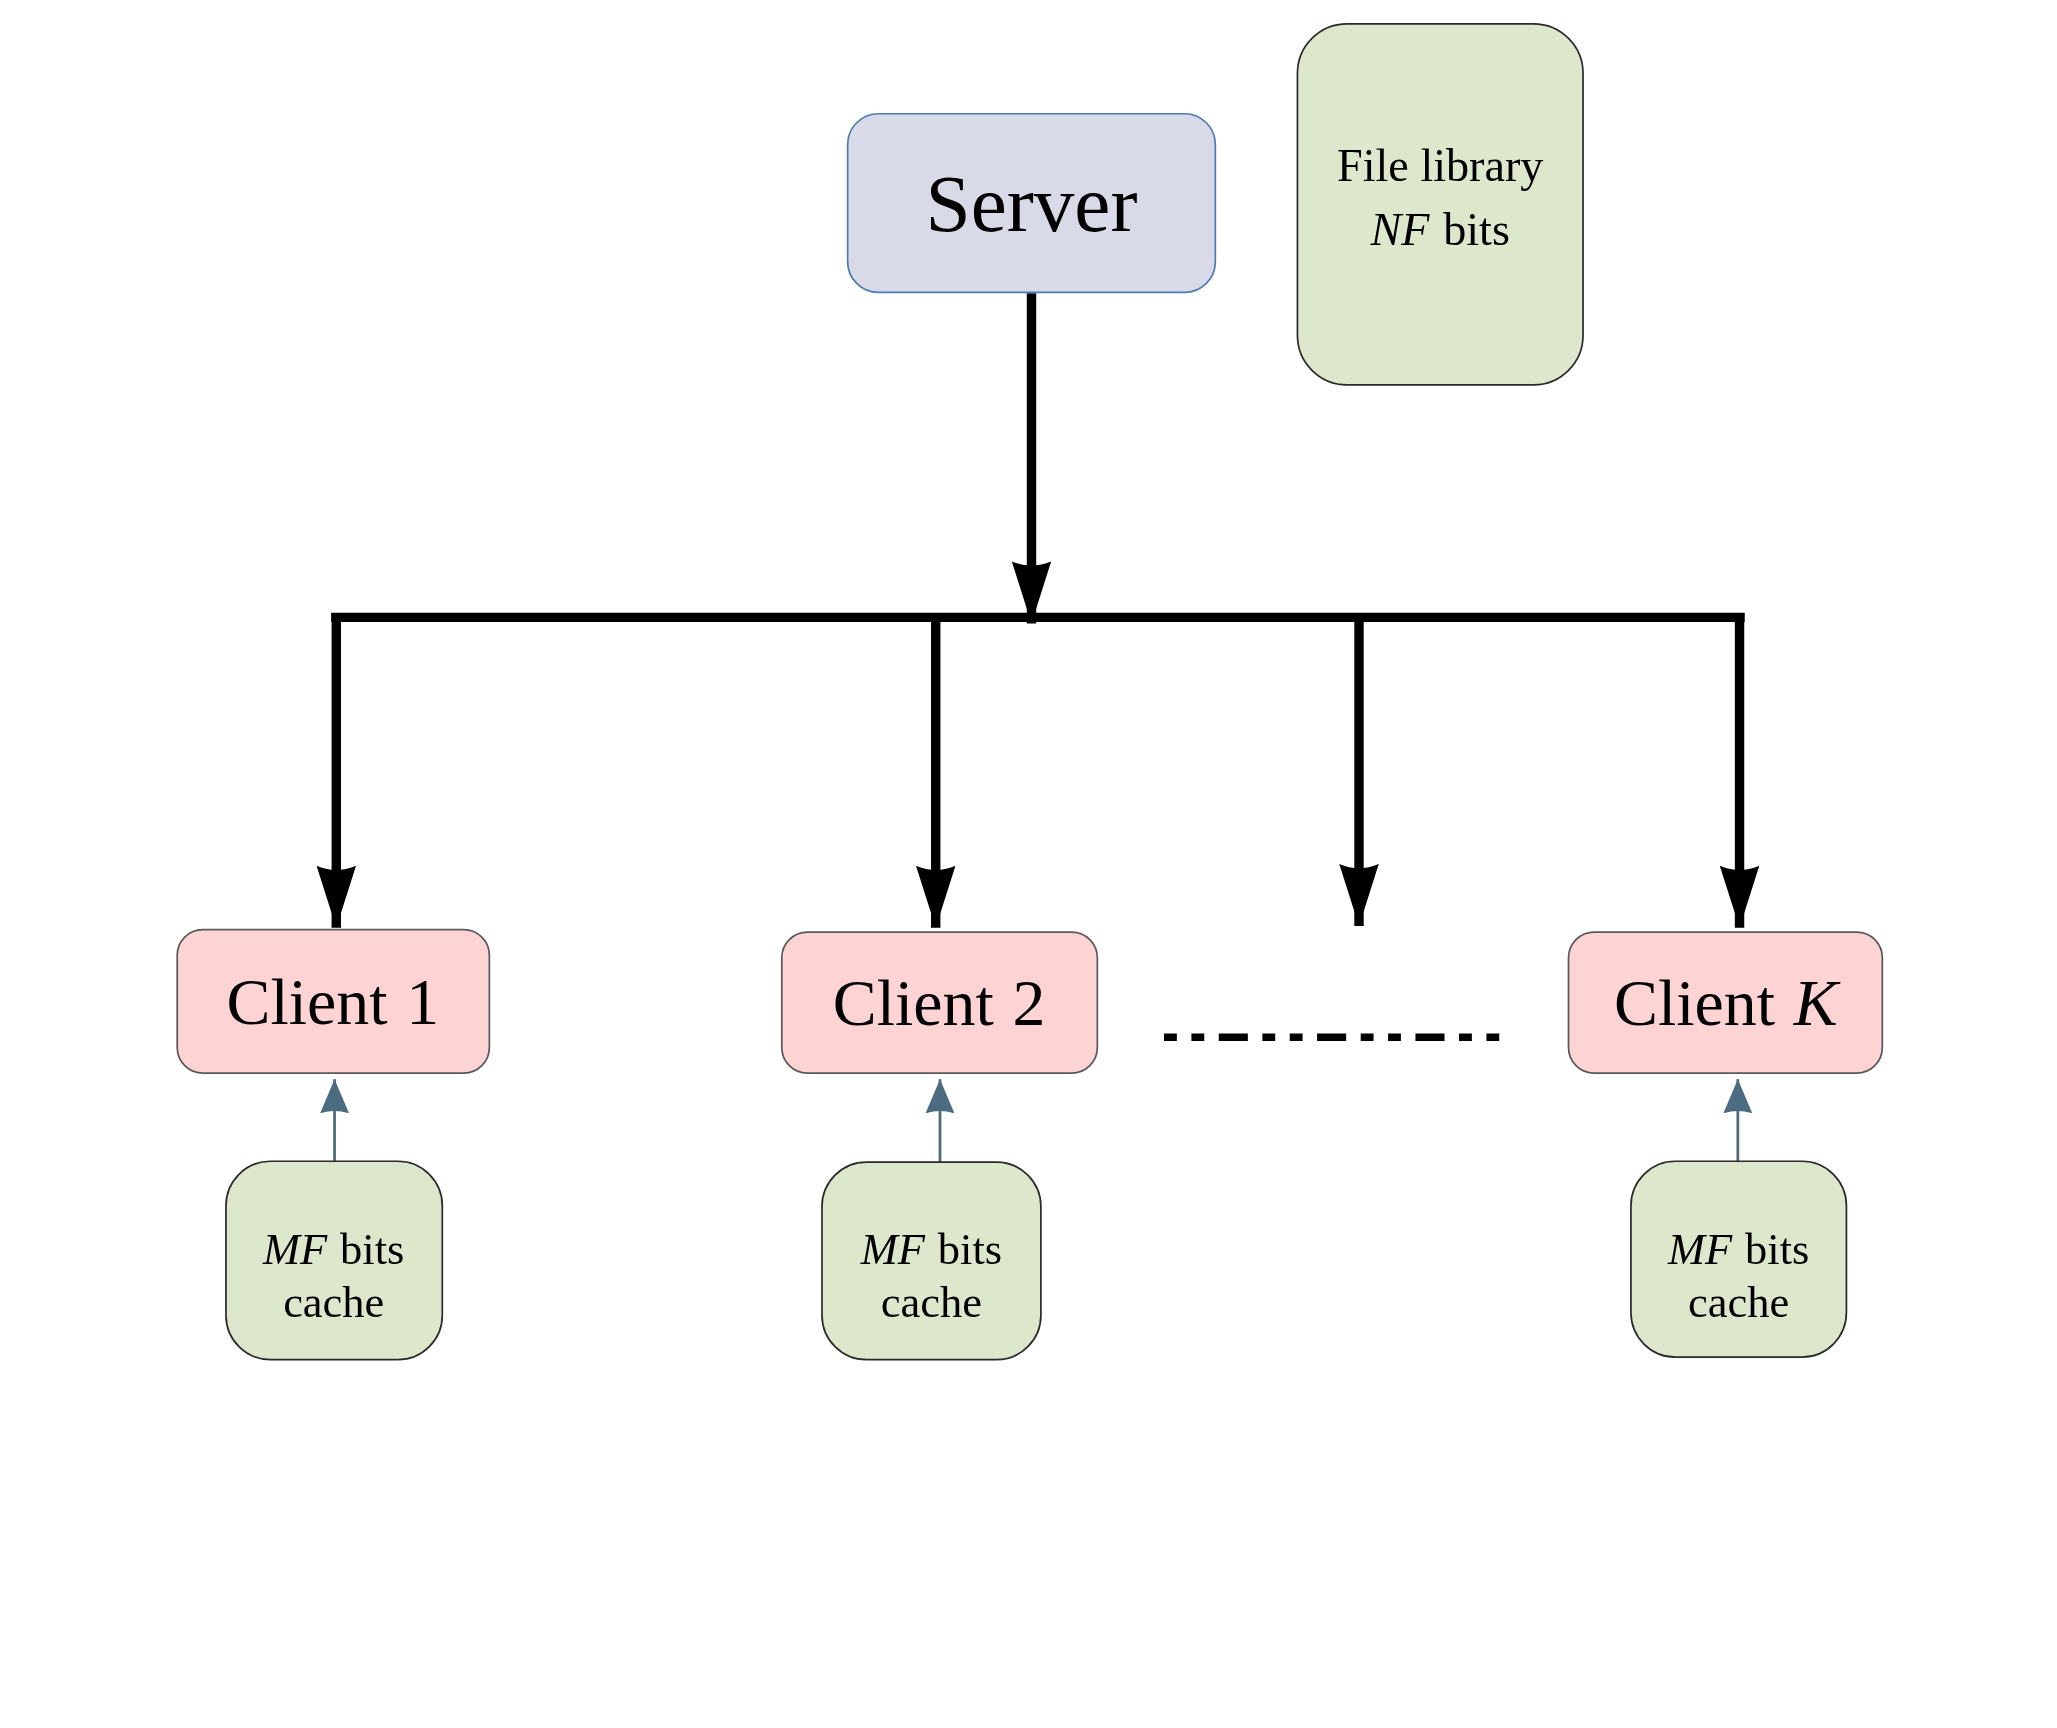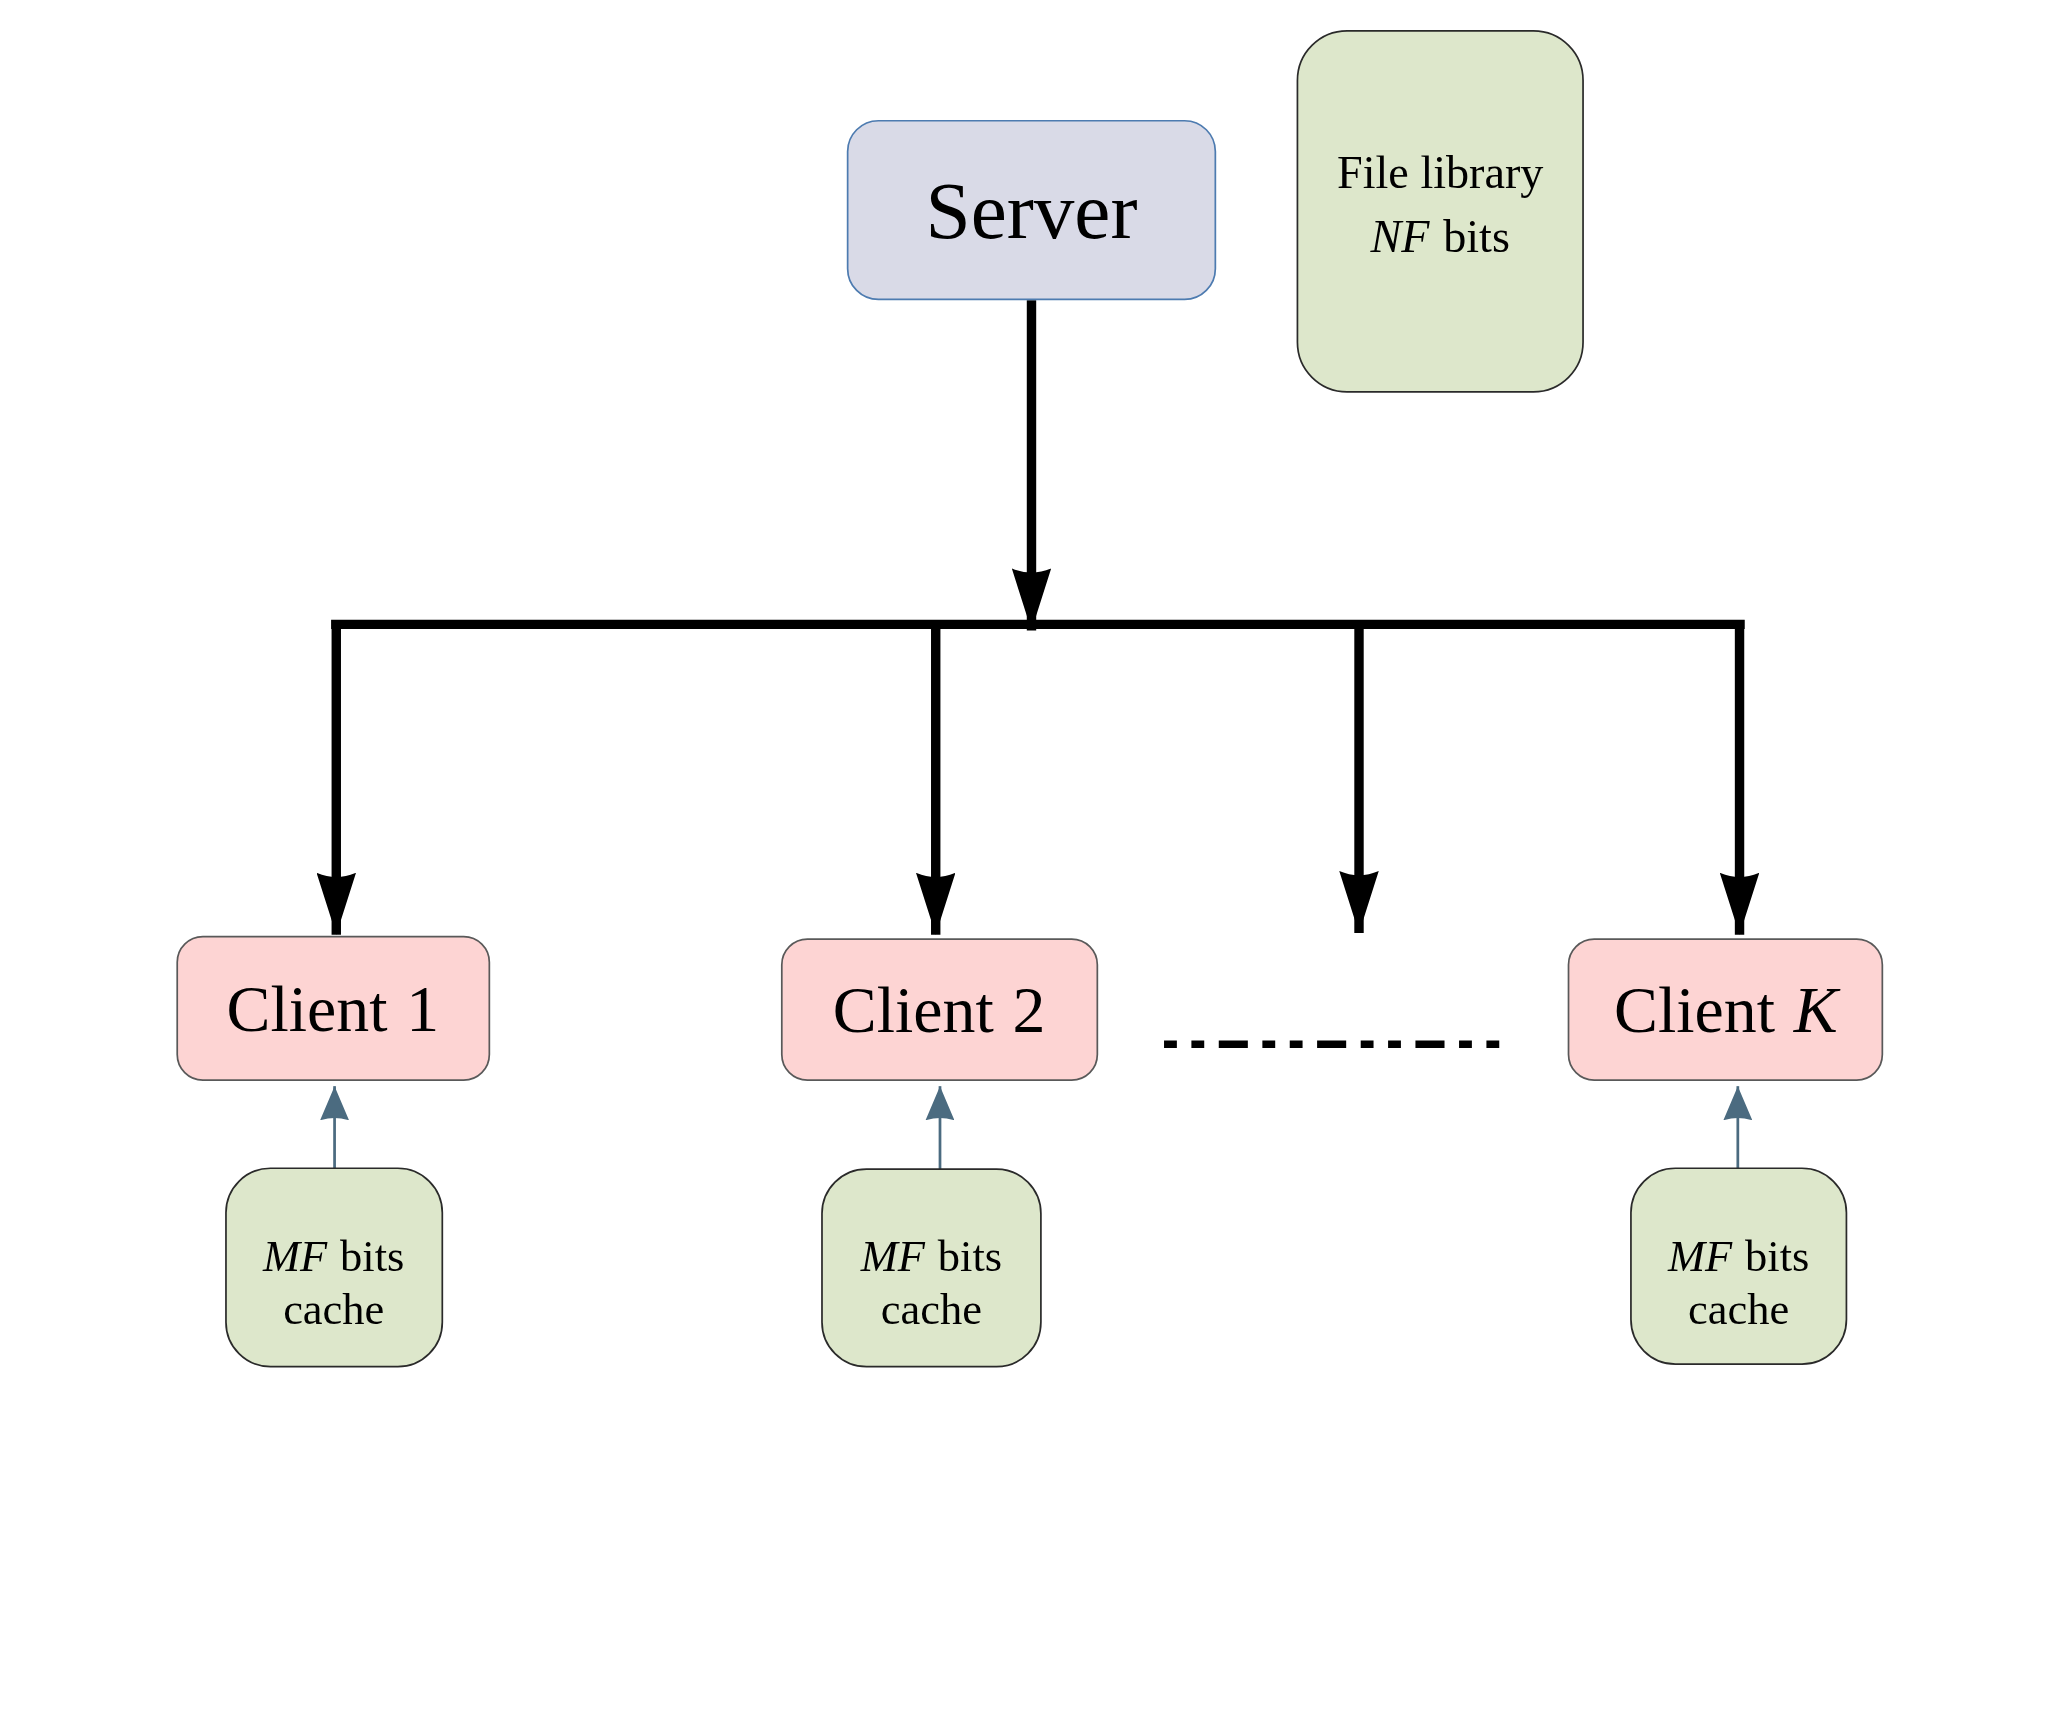--- a/index.html
+++ b/index.html
@@ -3,21 +3,21 @@
 <meta charset="utf-8">
 <style>
   html, body {
     margin: 0;
     padding: 0;
     background: #ffffff;
   }
   .stage {
     width: 1759px;
     max-width: 100%;
-    margin: 7px auto;
+    margin: 0 auto;
   }
   svg {
     display: block;
     width: 100%;
     height: auto;
     font-family: "Liberation Serif", "DejaVu Serif", serif;
   }
   
   .server-box  { fill: #d9dae7; stroke: #4d7bb0; stroke-width: 2; }
   .green-box   { fill: #dde7cb; stroke: #2a2a2a; stroke-width: 2; }

